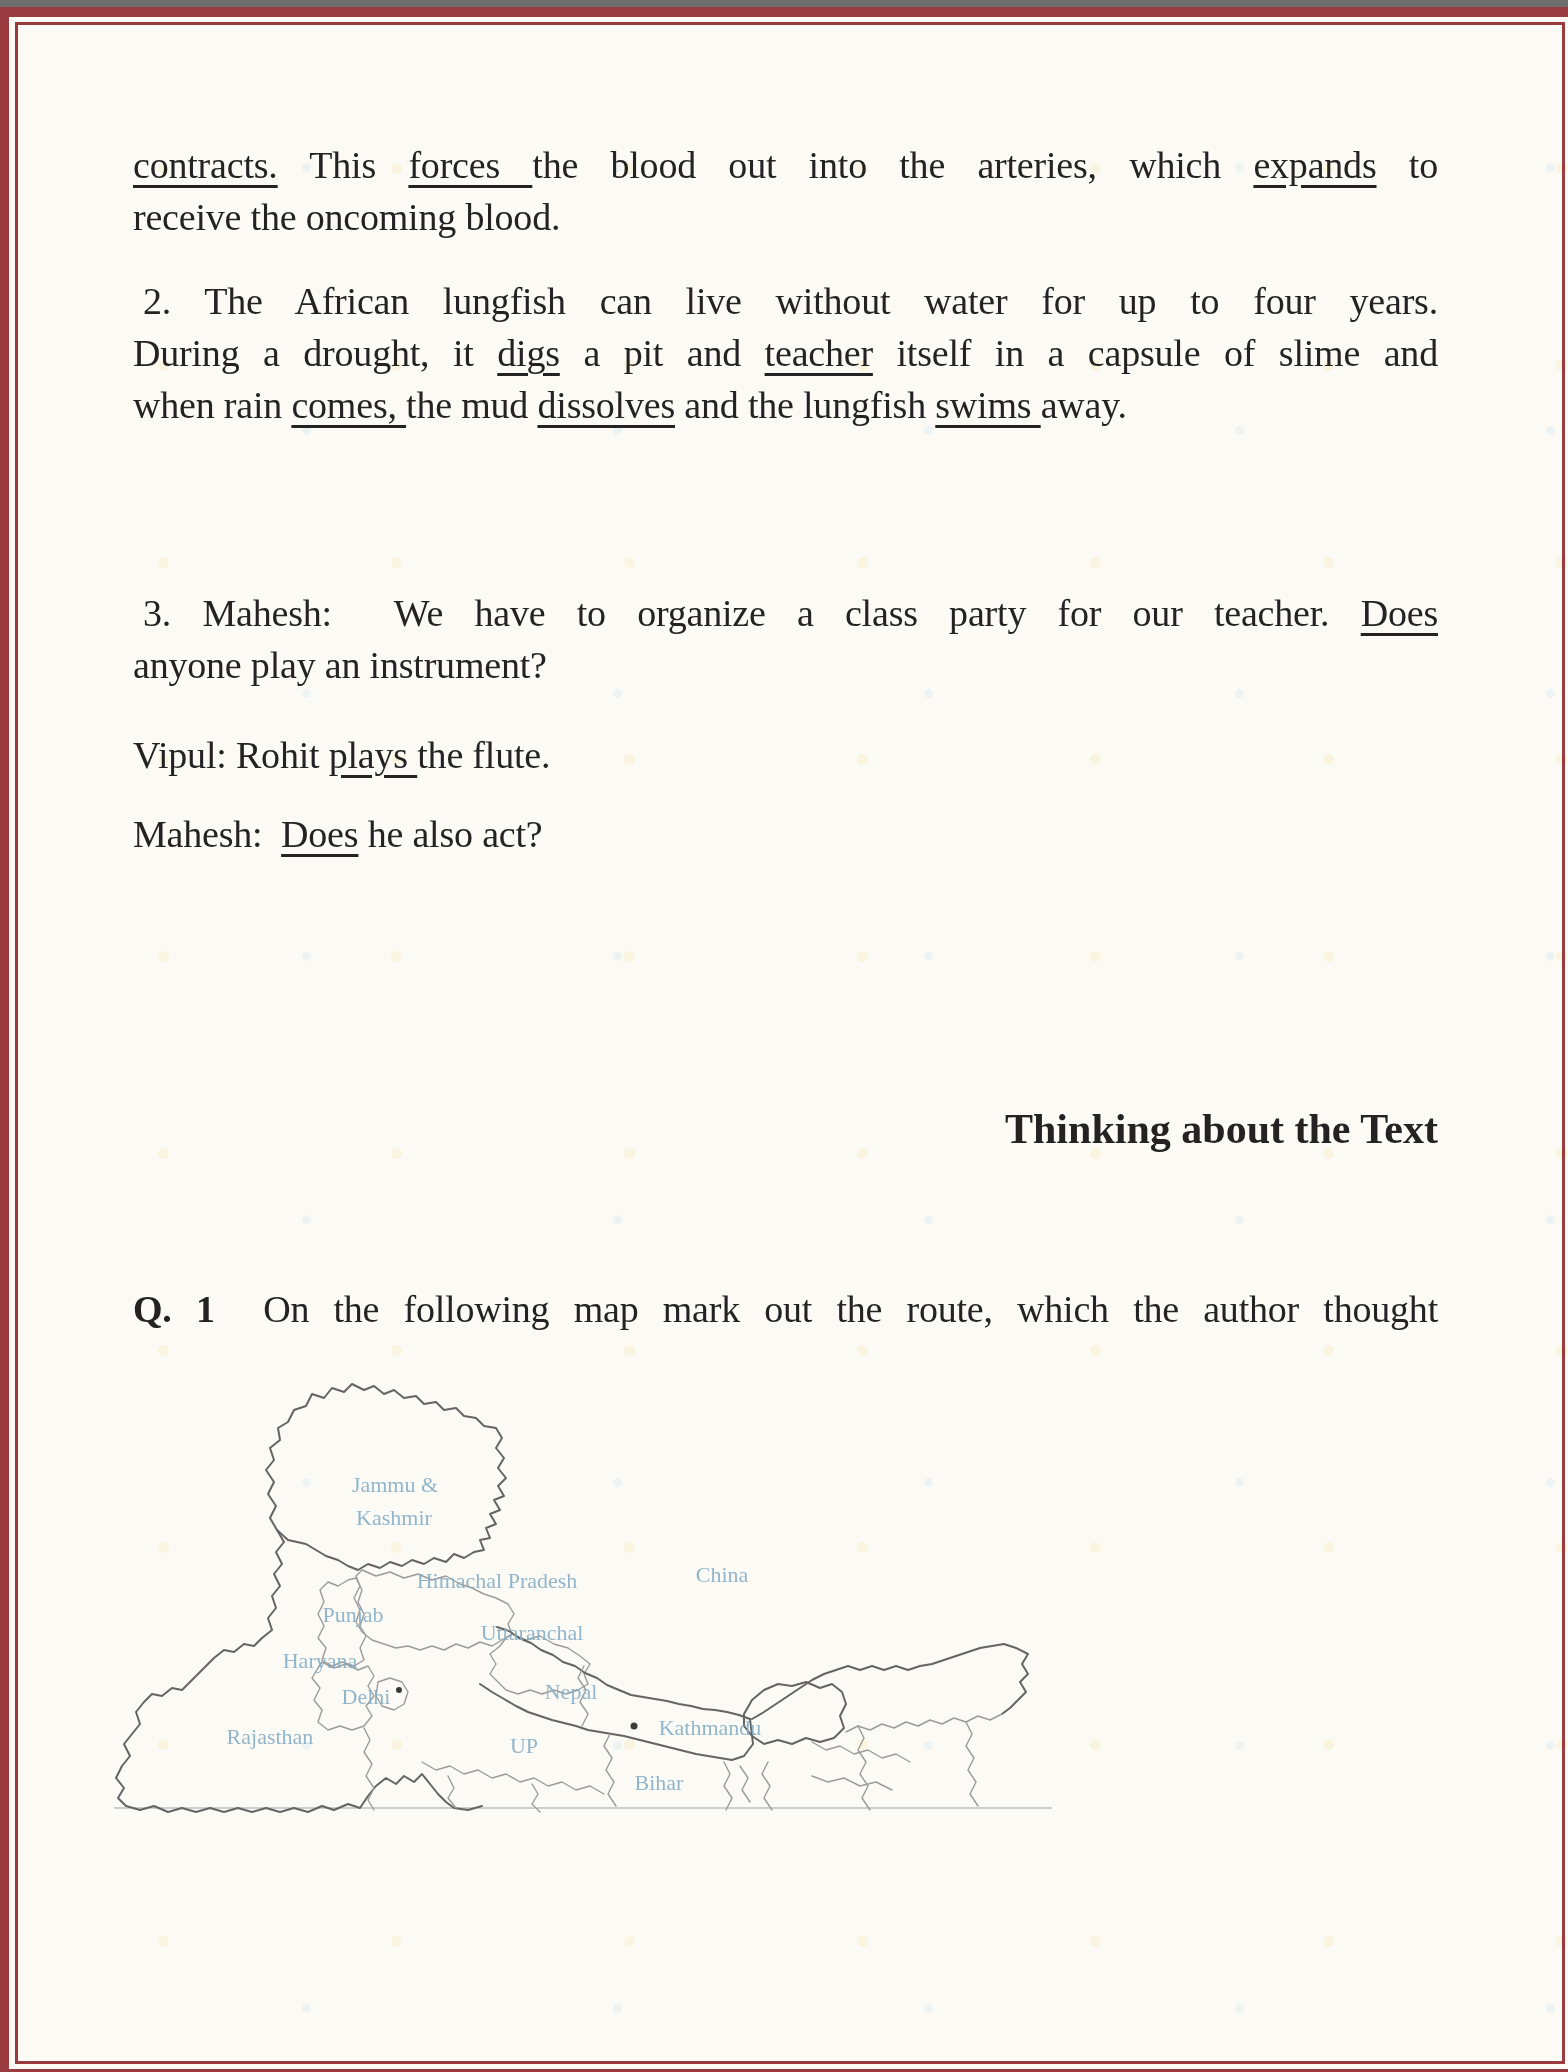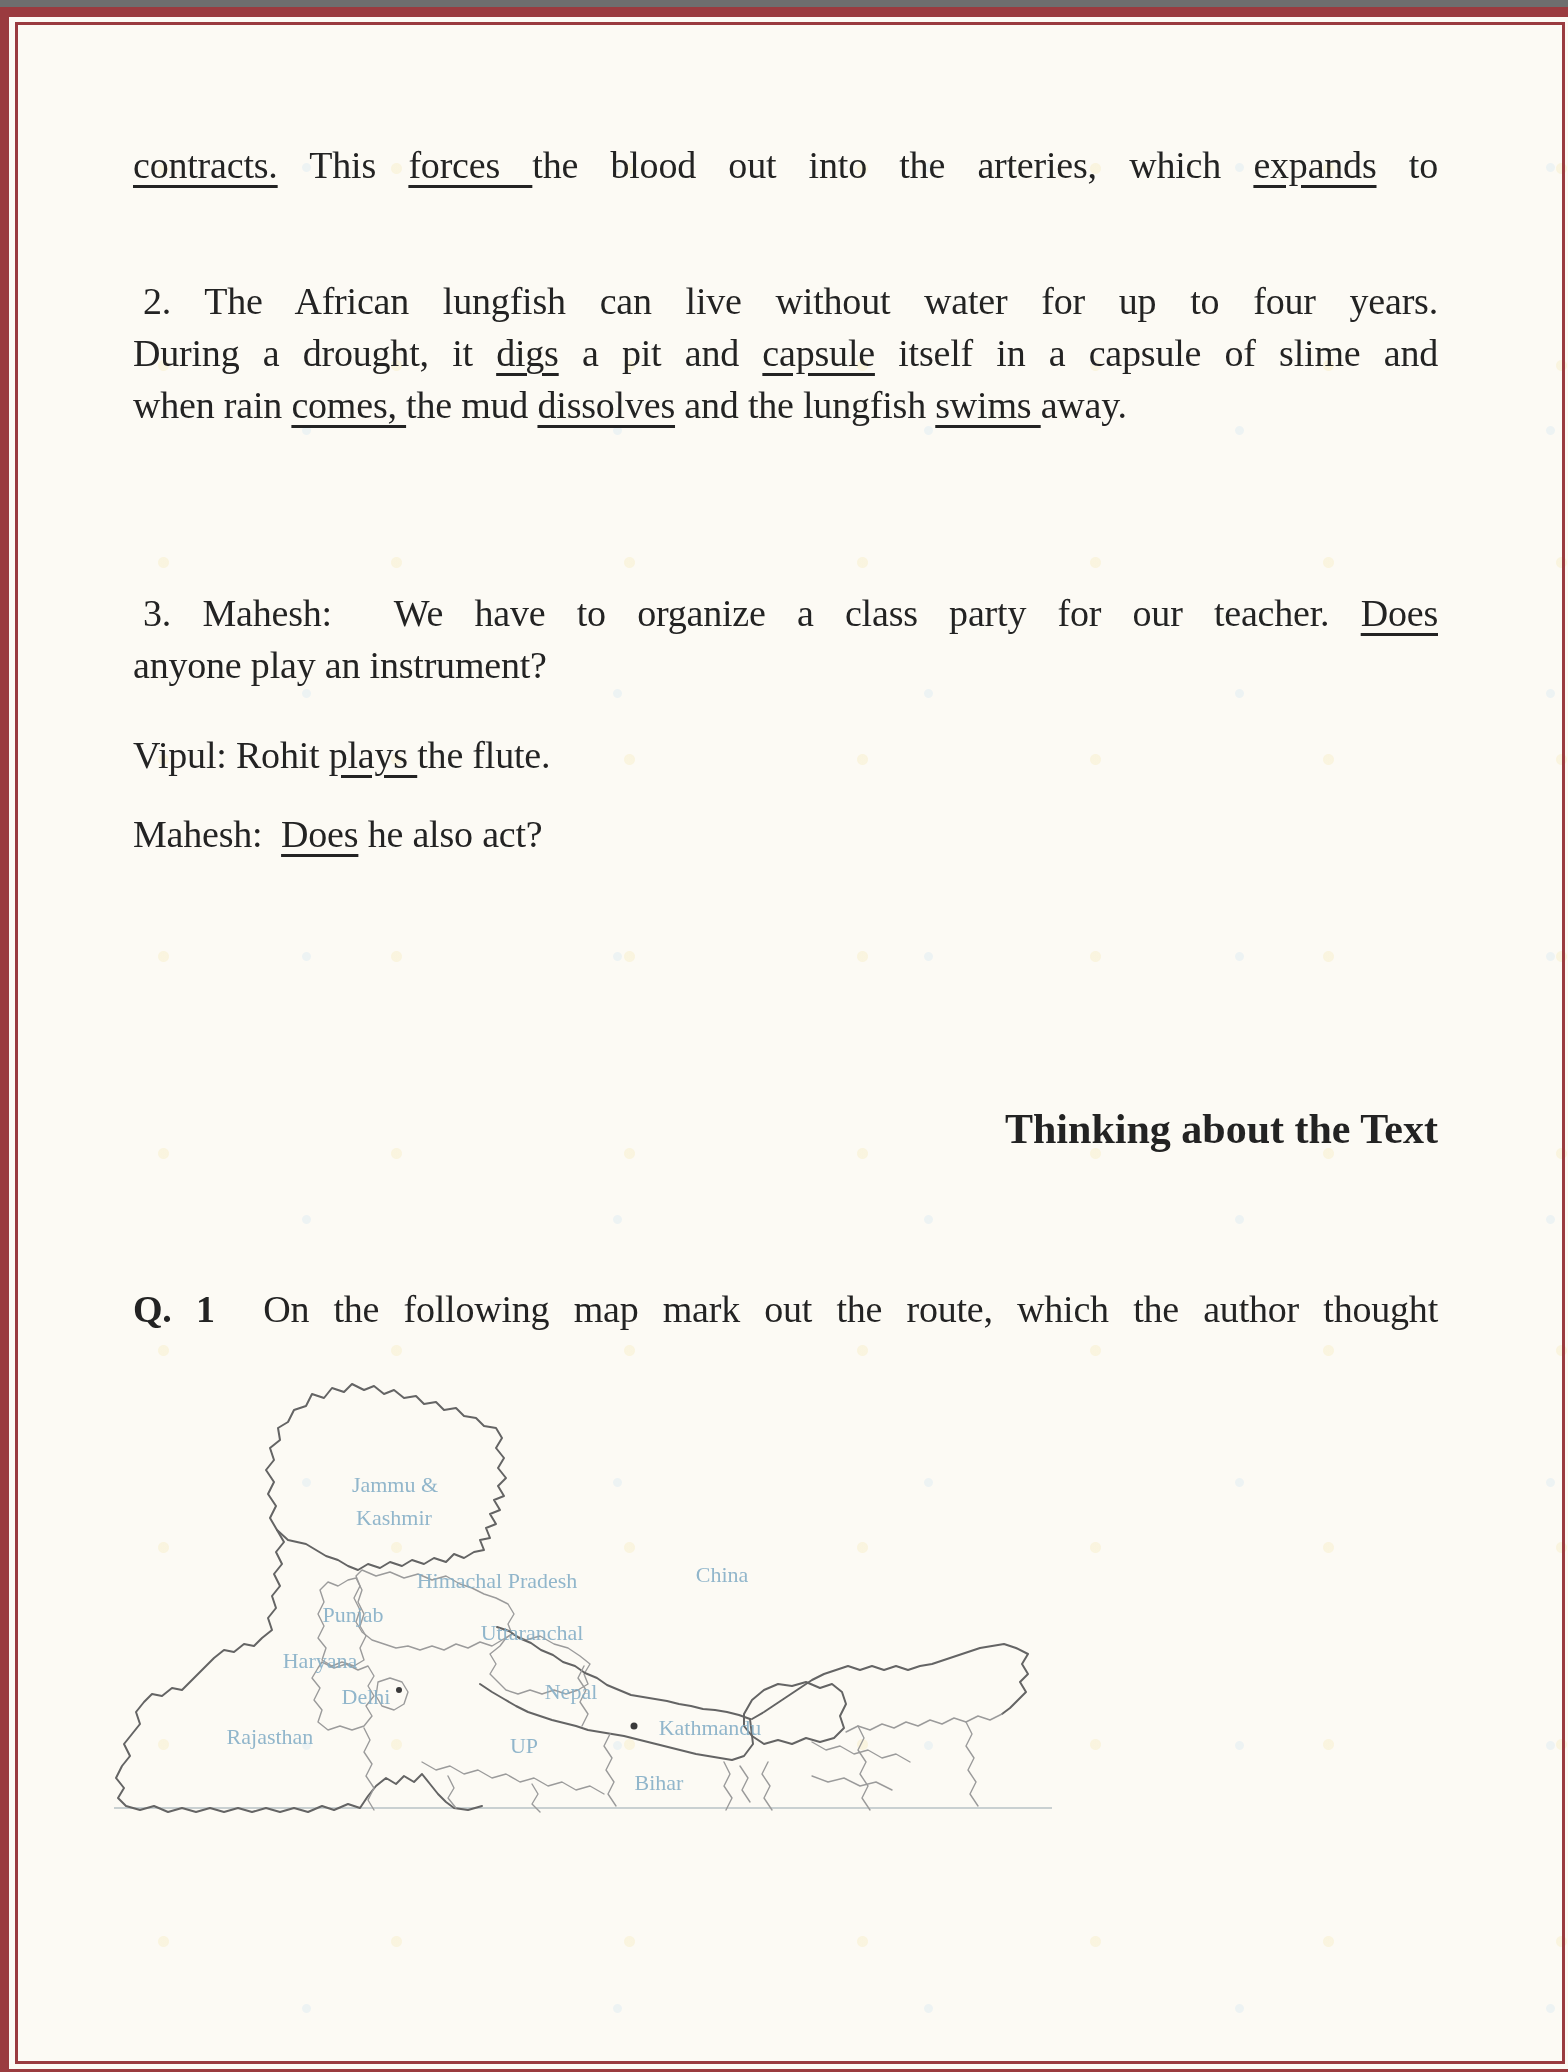--- a/index.html
+++ b/index.html
@@ -43,24 +43,25 @@
 </style>
 </head>
 <body>
 
 <div class="page">
   <div class="frame-outer" style="border-color: rgb(154, 59, 63);"></div>
   <div class="frame-inner" style="border-color: rgb(154, 59, 63);"></div>
 
   <div class="pblock" id="para1">
       <div class="pline"><span class="u ">contracts.</span><span class=""> This </span><span class="u ">forces </span><span class="">the blood out into the arteries, which </span><span class="u ">expands</span><span class=""> to</span></div>
+      <div class="pline last"><span class="">receive the oncoming blood.</span></div>
     </div>
   <div class="pblock indent" id="para2">
       <div class="pline"><span class="">2. The African lungfish can live without water for up to four years.</span></div>
-      <div class="pline"><span class="">During a drought, it </span><span class="u ">digs</span><span class=""> a pit and </span><span class="u ">capsule</span><span class=""> itself in a capsule of slime and</span></div>
+      <div class="pline"><span class="">During a drought, it </span><span class="u ">digs</span><span class=""> a pit and </span><span class="u ">teacher</span><span class=""> itself in a capsule of slime and</span></div>
       <div class="pline last"><span class="">when rain </span><span class="u ">comes, </span><span class="">the mud </span><span class="u ">dissolves</span><span class=""> and the lungfish </span><span class="u ">swims </span><span class="">away.</span></div>
     </div>
   <div class="pblock indent" id="para3">
       <div class="pline"><span class="">3. Mahesh:&nbsp; We have to organize a class party for our teacher. </span><span class="u ">Does</span></div>
       <div class="pline last"><span class="">anyone play an instrument?</span></div>
     </div>
 
   <div class="pblock" id="dlg1">
       <div class="pline last"><span class="">Vipul: Rohit </span><span class="u ">plays </span><span class="">the flute.</span></div>
     </div>

